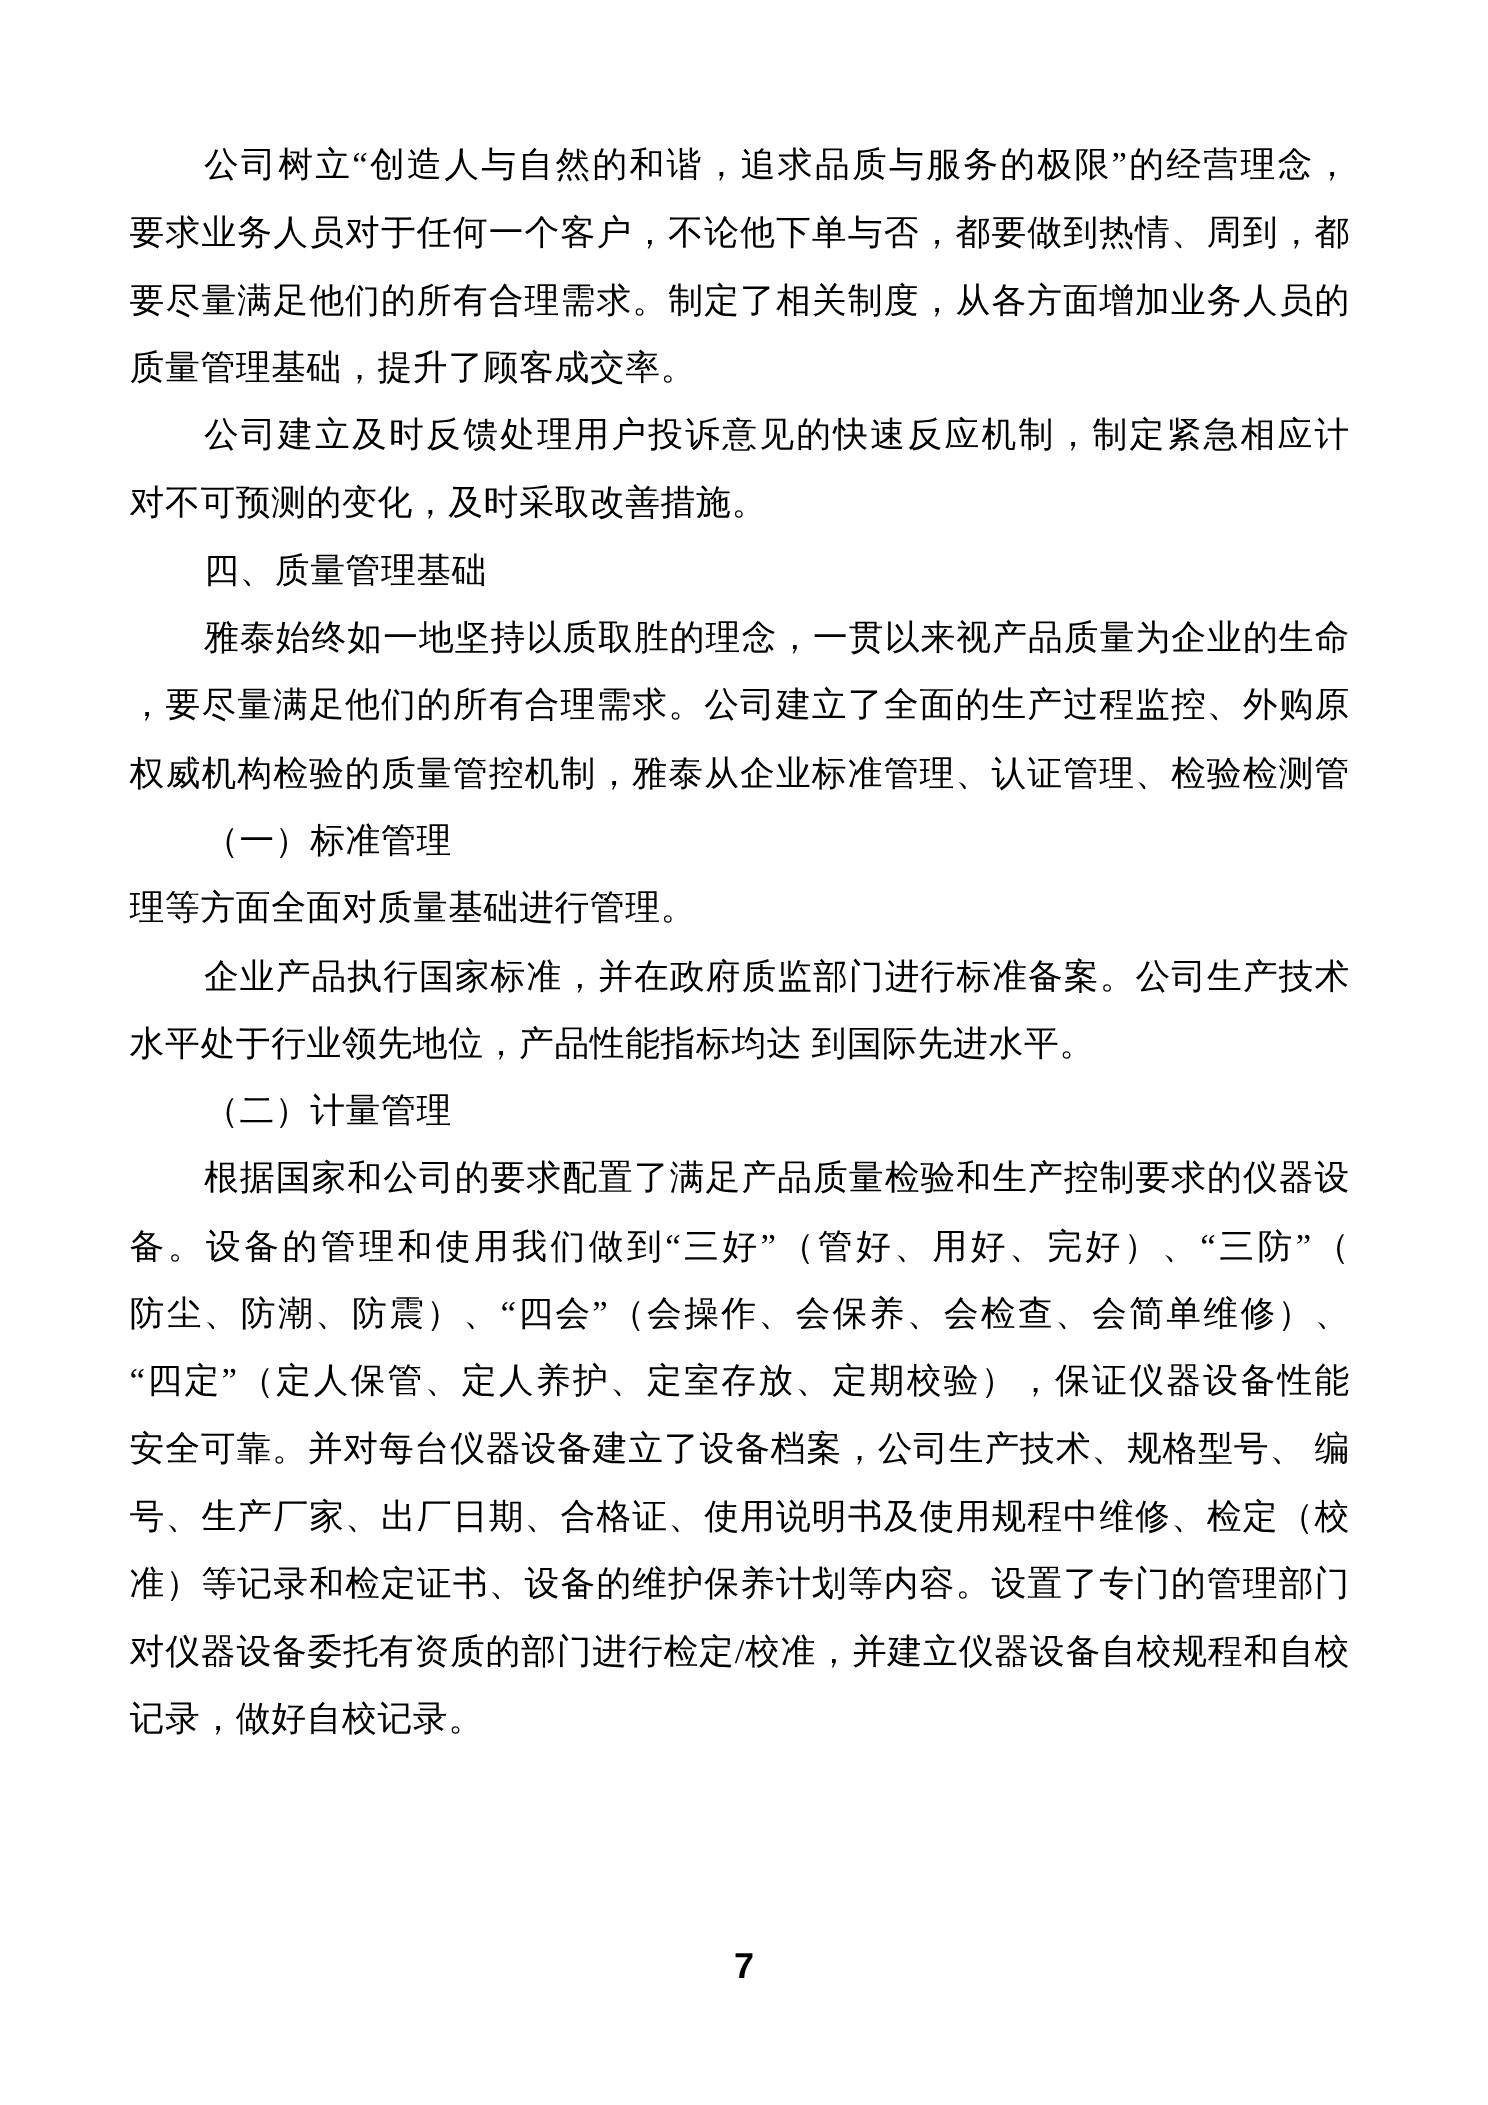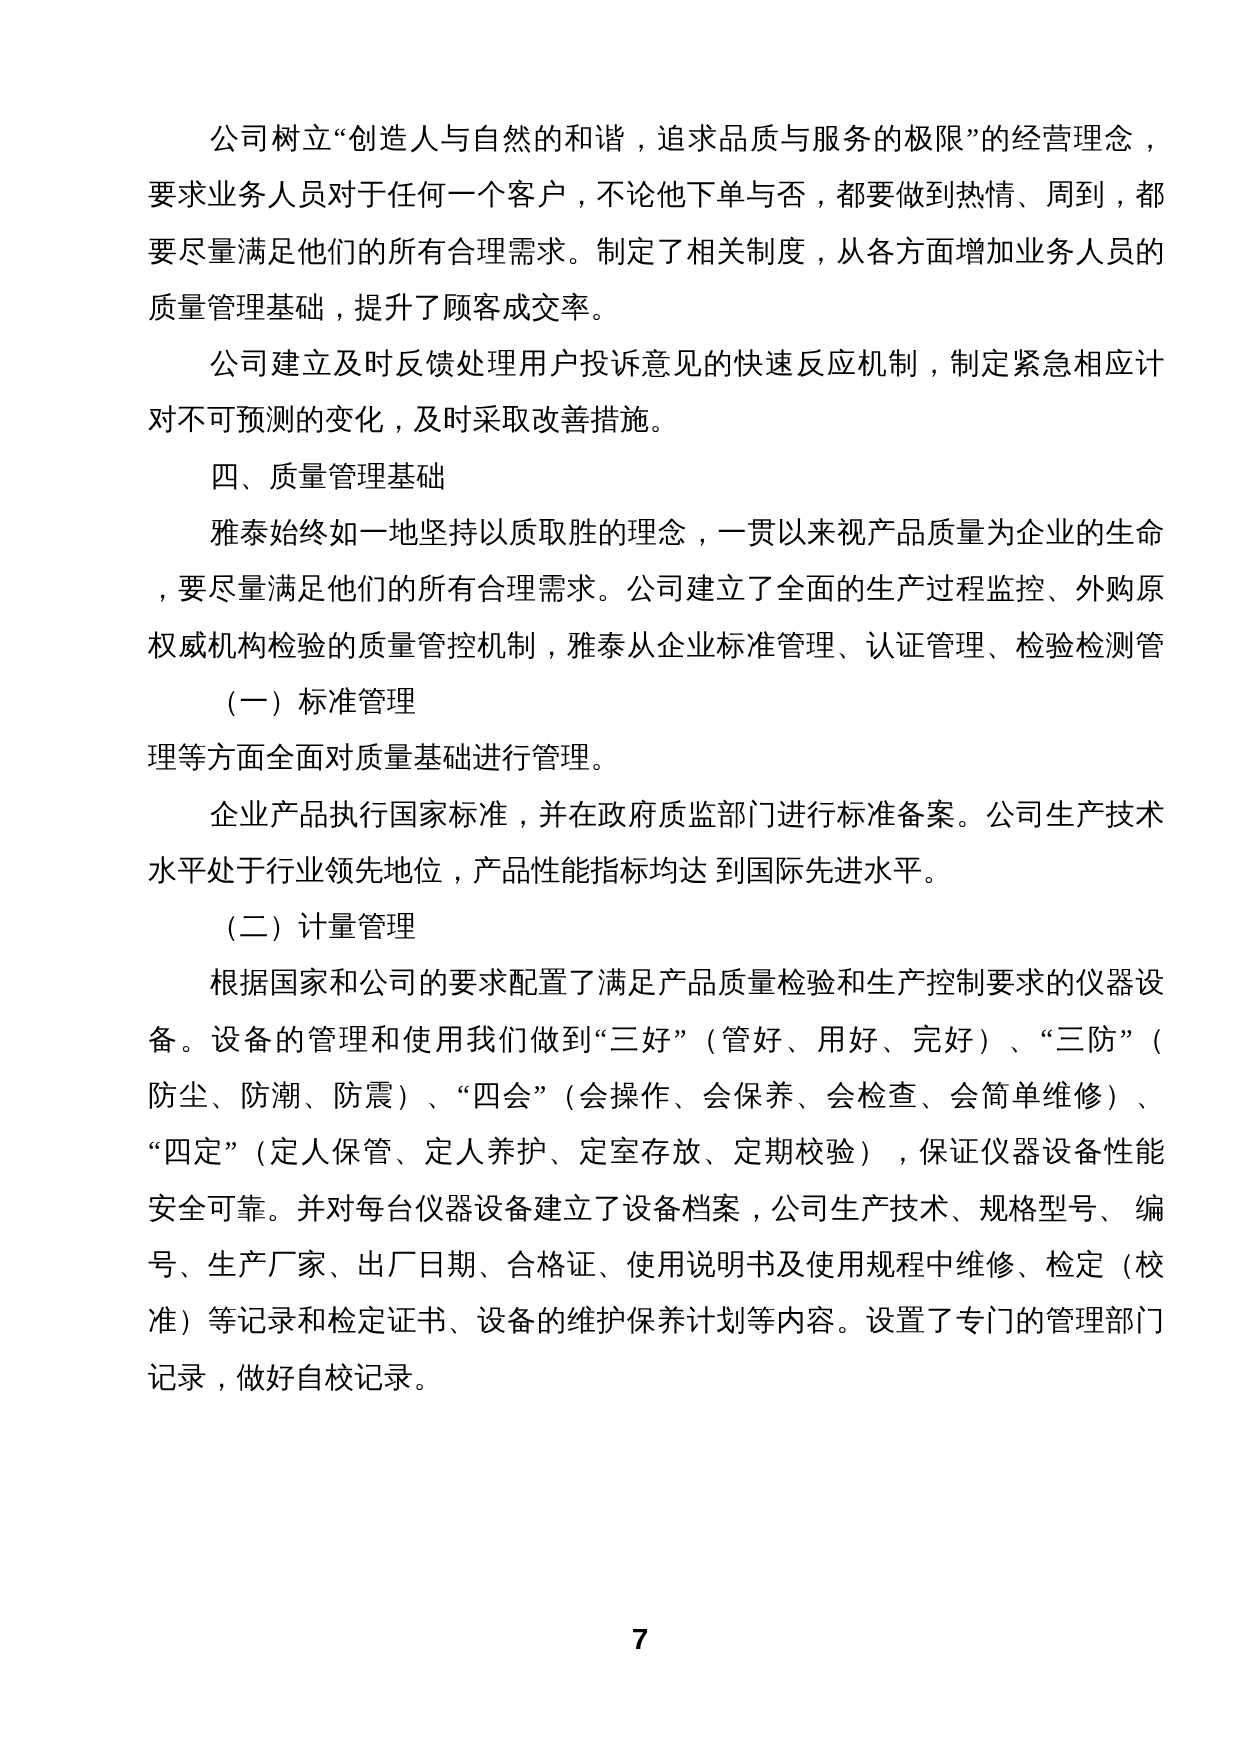--- a/index.html
+++ b/index.html
@@ -12,21 +12,20 @@
     background: #ffffff;
     position: relative;
     overflow: hidden;
     font-family: "Liberation Serif", "DejaVu Serif", serif;
     color: #000000;
   }
   .page {
     position: absolute;
     inset: 0;
     background: #ffffff;
-    margin-left: 40px;
   }
   .content {
     position: absolute;
     left: 108px;
     top: 110px;
     width: 1017px;
   }
   .line {
     font-size: 29px;
     line-height: 56.3px;
@@ -77,18 +76,19 @@
       <div class="line first fill">企业产品执行国家标准，并在政府质监部门进行标准备案。公司生产技术</div>
       <div class="line">水平处于行业领先地位，产品性能指标均达 到国际先进水平。</div>
       <div class="line first">（二）计量管理</div>
       <div class="line first fill">根据国家和公司的要求配置了满足产品质量检验和生产控制要求的仪器设</div>
       <div class="line fill">备。设备的管理和使用我们做到“三好”（管好、用好、完好）、“三防”（</div>
       <div class="line fill">防尘、防潮、防震）、“四会”（会操作、会保养、会检查、会简单维修）、</div>
       <div class="line fill">“四定”（定人保管、定人养护、定室存放、定期校验），保证仪器设备性能</div>
       <div class="line fill">安全可靠。并对每台仪器设备建立了设备档案，公司生产技术、规格型号、 编</div>
       <div class="line fill">号、生产厂家、出厂日期、合格证、使用说明书及使用规程中维修、检定（校</div>
       <div class="line fill">准）等记录和检定证书、设备的维护保养计划等内容。设置了专门的管理部门</div>
+      <div class="line fill">对仪器设备委托有资质的部门进行检定/校准，并建立仪器设备自校规程和自校</div>
       <div class="line">记录，做好自校记录。</div>
     </div>
   <div class="footer">
     <span class="pagenum">7</span>
   </div>
 </div>
 
 </body></html>

